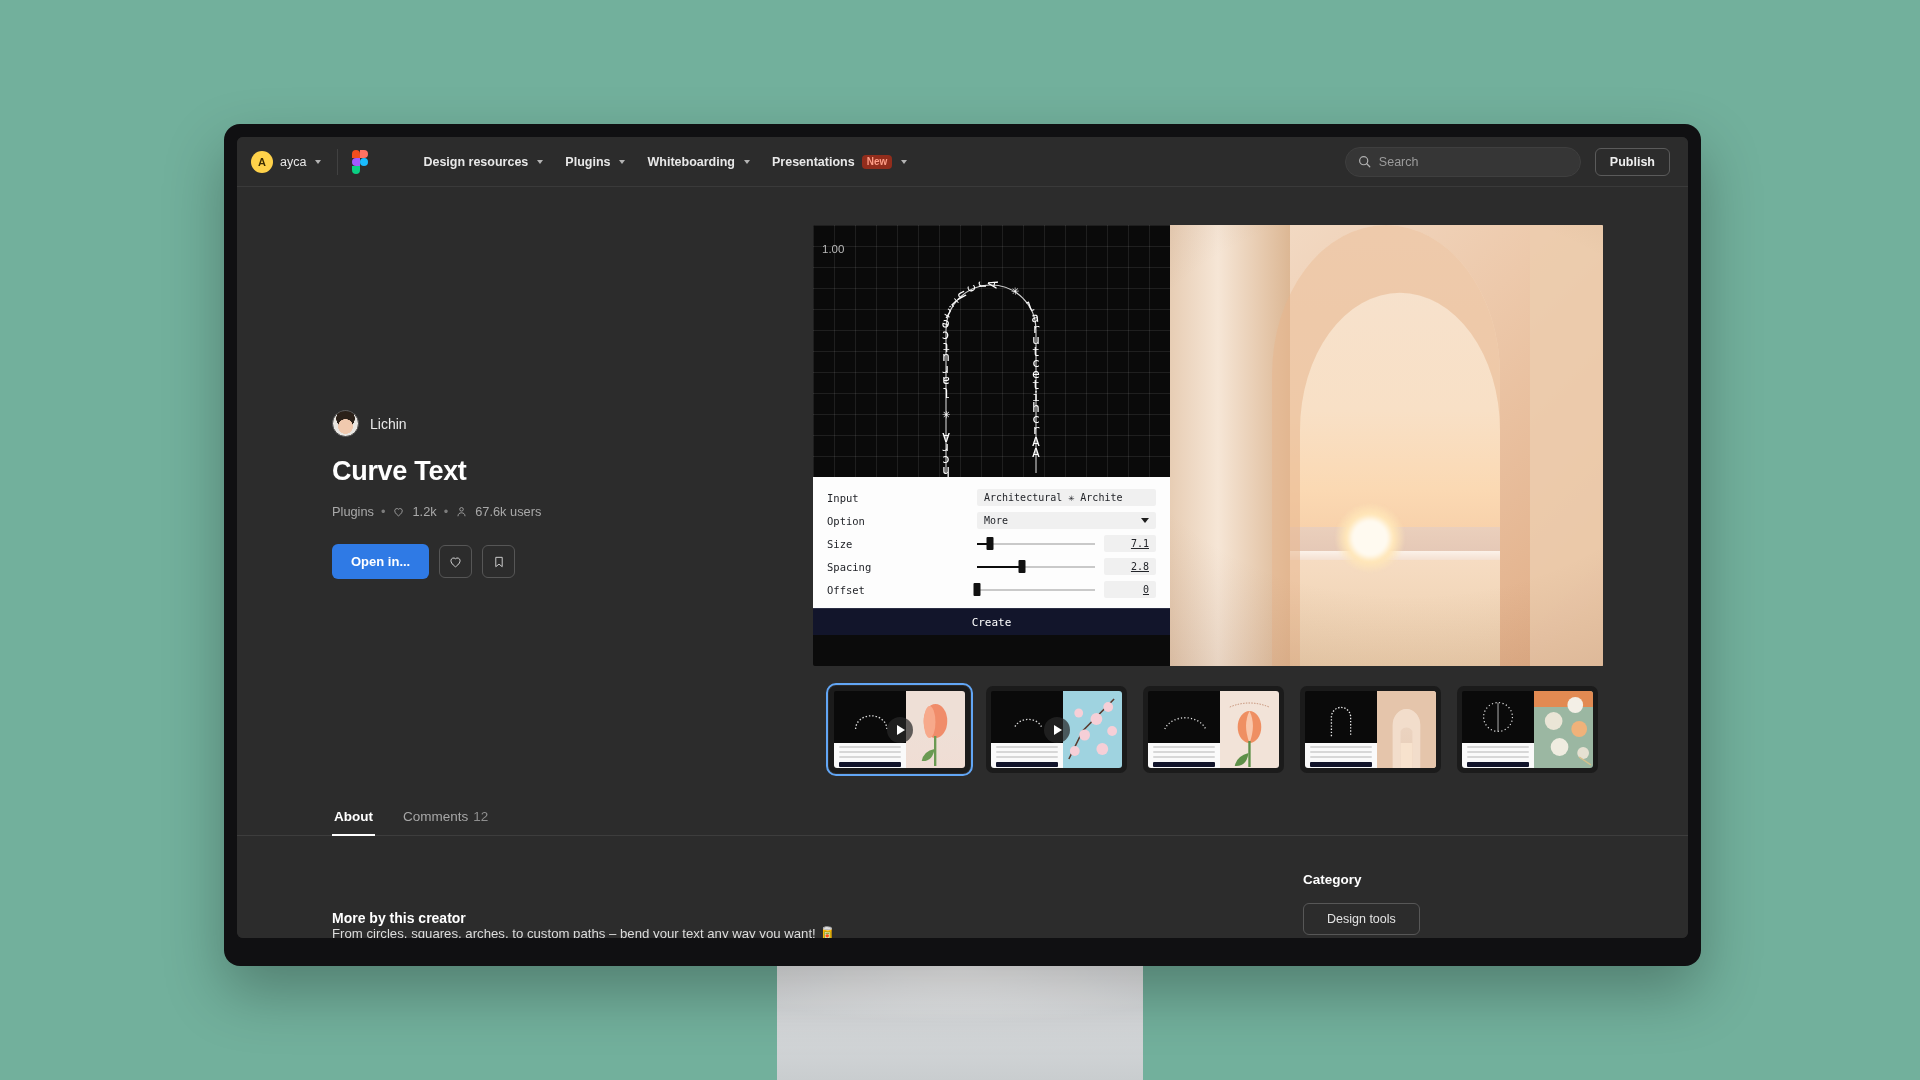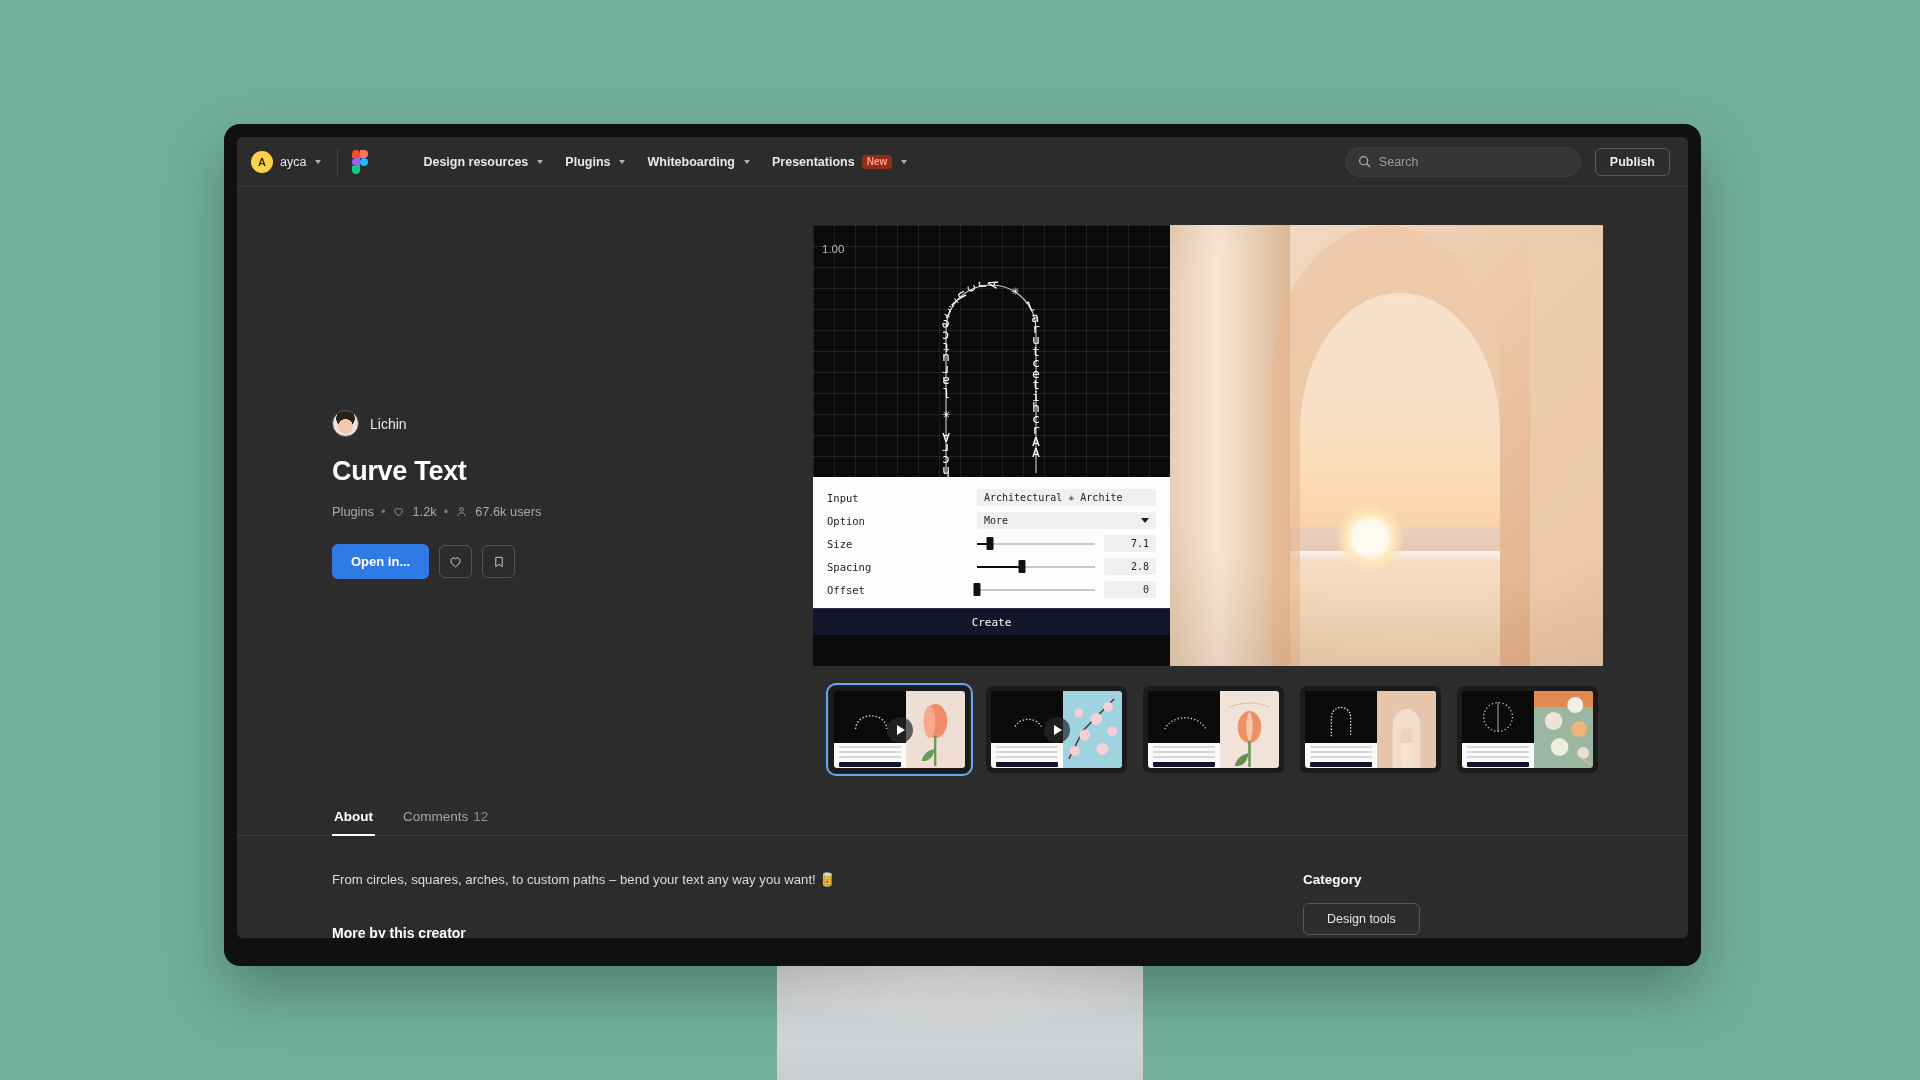--- a/index.html
+++ b/index.html
@@ -168,21 +168,21 @@
   .pfield.sel { justify-content:space-between; }
   .caret-dn { width:0;height:0;border-left:4px solid transparent;border-right:4px solid transparent;border-top:5px solid #1d1d1d;}
   .slider-wrap { flex:1; display:flex; align-items:center; gap:9px; }
   .track { position:relative; flex:1; height:13px; }
   .track .line { position:absolute; left:0; right:0; top:6px; height:1.5px; background:#c9c9c9; }
   .track .fill { position:absolute; left:0; top:6px; height:1.5px; background:#0d0d0d; }
   .track .thumb { position:absolute; top:0; width:7px; height:13px; background:#111; border-radius:1px; transform:translateX(-50%); }
   .pval {
     width:52px; height:17px; background:#f0f0f0; border-radius:2px;
     display:flex; align-items:center; justify-content:flex-end; padding-right:7px;
-    color:#23252a; font-size:10px; font-family:"DejaVu Sans Mono", monospace;
+    color:#23252a; font-size:10px; font-family:"DejaVu Sans Mono", monospace;text-decoration:underline;
   }
   #create-btn {
     margin: 7px -14px -8px -14px; height: 27px; background:#12152b;
     color:#fff; font-size:11px; font-family:"DejaVu Sans Mono", monospace;
     display:flex; align-items:center; justify-content:center; cursor:pointer;
     border-top:1px solid #2a2e44;
   }
 
   
   #photo { flex:1; position:relative; overflow:hidden; background:#f0d6c2; }
@@ -625,22 +625,22 @@
           <div class="tab active">
             <span>About</span>
           </div>
           <div class="tab">
             <span>Comments</span><span class="cnt">12</span>
           </div>
         </div>
 
         <div id="lower">
           <div id="desc-col" style="flex:1;">
+            <div id="more-title">More by this creator</div>
             <div id="desc">From circles, squares, arches, to custom paths – bend your text any way you want! 🥫</div>
-            <div id="more-title">More by this creator</div>
           </div>
           <div id="side">
             <div id="cat-title">Category</div>
             <div id="cat-chip">Design tools</div>
           </div>
         </div>
 
       </div>
     </div>
   </div>

